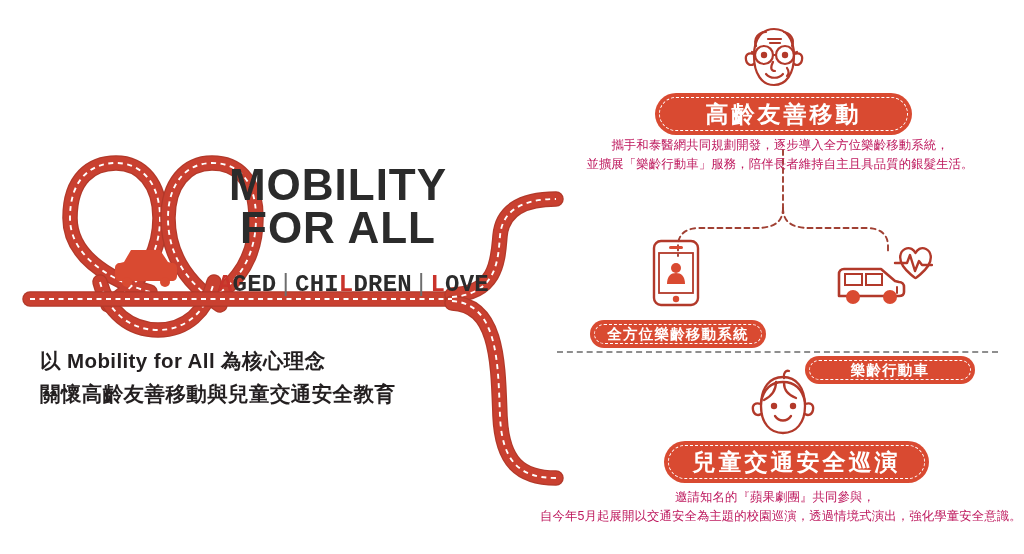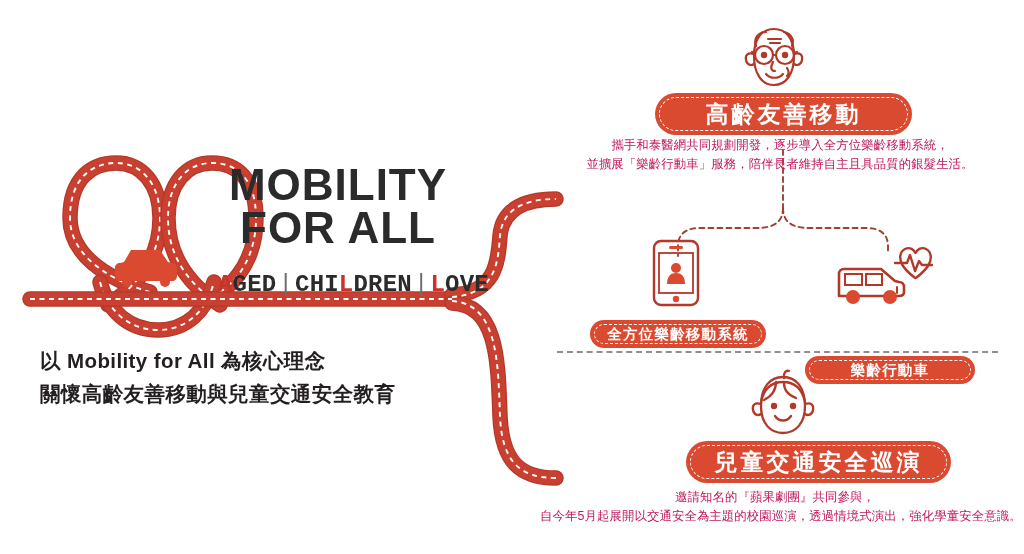--- a/index.html
+++ b/index.html
@@ -93,21 +93,21 @@
     border-radius: 999px;
     pointer-events: none;
   }
   #pill-elder {
     left: 655px; top: 93px;
     width: 257px; height: 42px;
     font-size: 23px;
     letter-spacing: 3px;
   }
   #pill-child {
-    left: 686px; top: 441px;
+    left: 664px; top: 441px;
     width: 265px; height: 42px;
     font-size: 23px;
     letter-spacing: 3px;
   }
   #pill-system {
     left: 590px; top: 320px;
     width: 176px; height: 28px;
     font-size: 14.5px;
     letter-spacing: 1.2px;
   }

